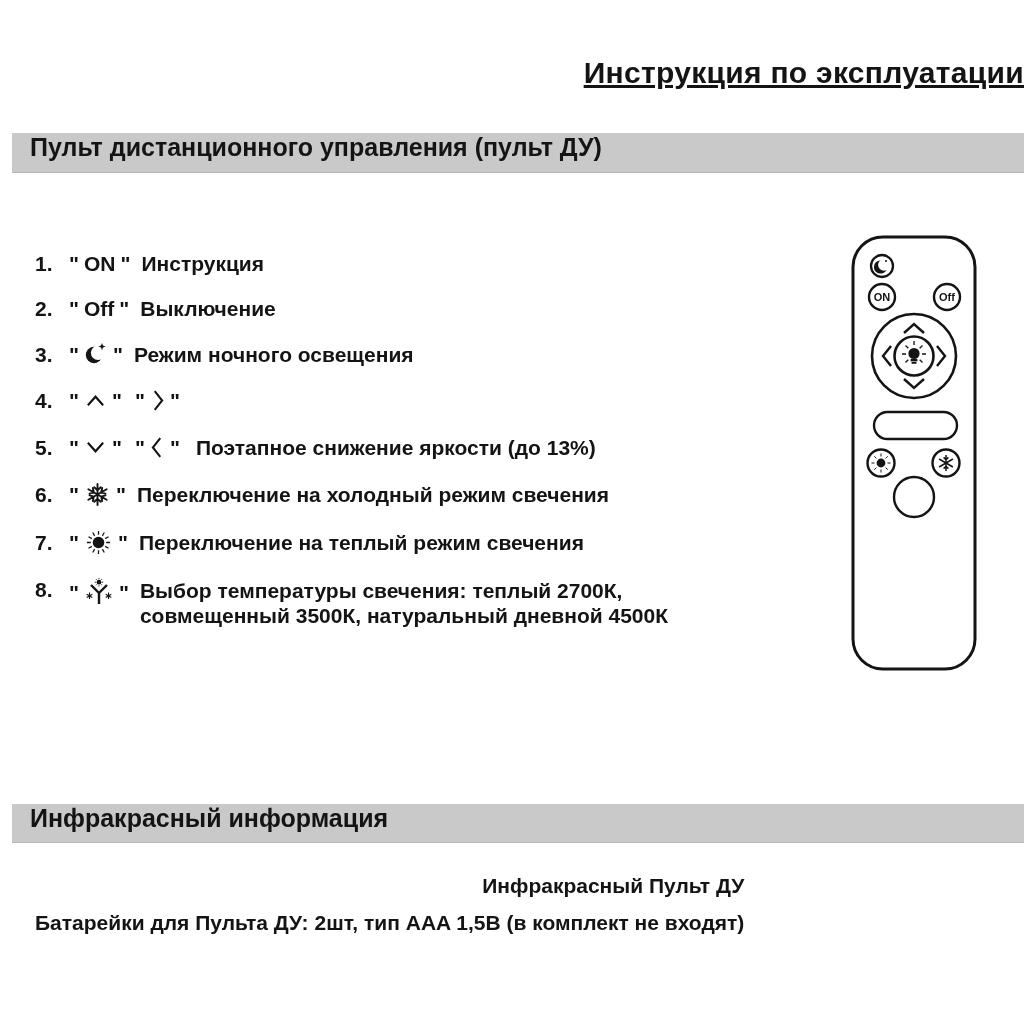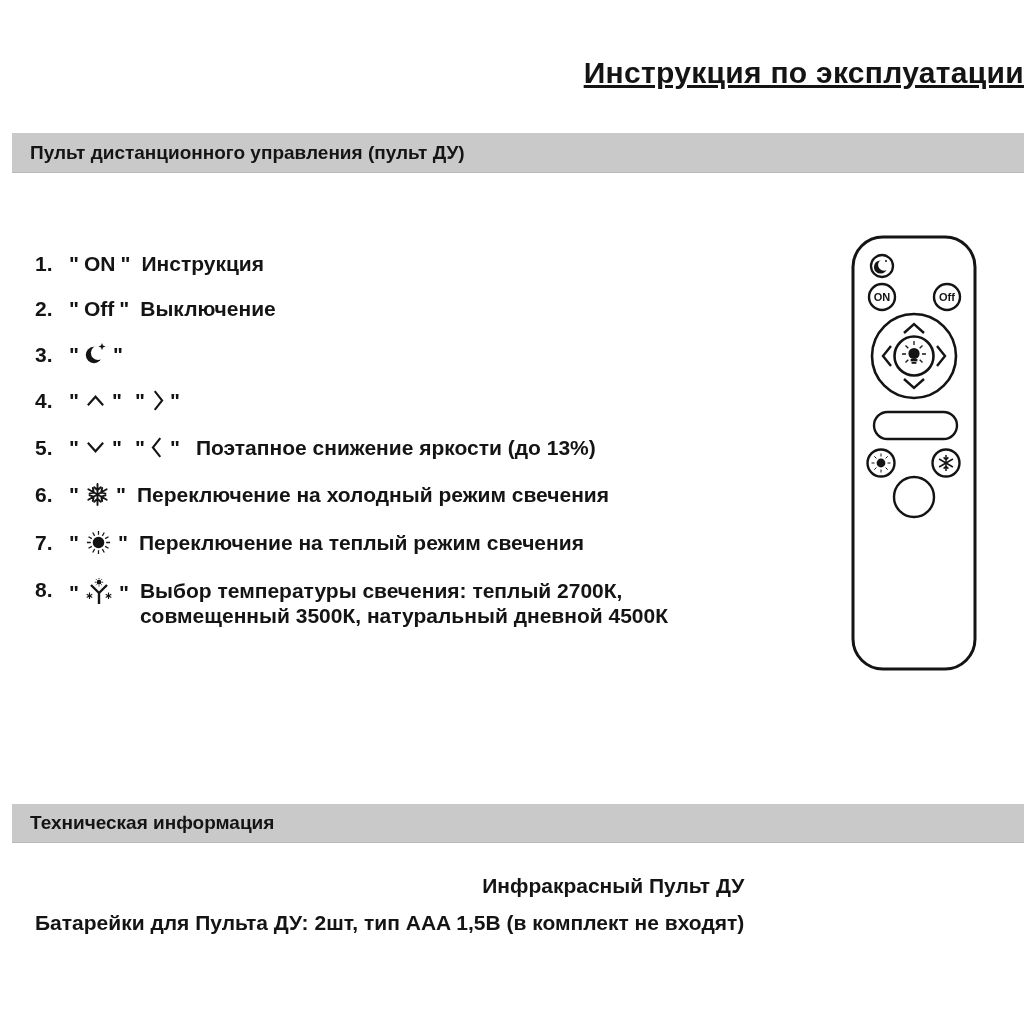--- a/index.html
+++ b/index.html
@@ -8,22 +8,22 @@
     background:#ffffff;color:#141414;
     font-family:"Liberation Sans",sans-serif;font-weight:700;
   }
   .page-title{
     position:absolute;top:56px;left:0;width:100%;
     text-align:right;font-size:30px;line-height:34px;letter-spacing:.3px;text-decoration:underline;
   }
   .bar{
     position:absolute;left:12px;right:0;height:40px;
     background:#c9c9c9;border-bottom:1px solid #b9b9b9;
-    display:flex;align-items:center;box-sizing:border-box;
-    padding-left:18px;font-size:19px;
+    display:flex;align-items:flex-start;box-sizing:border-box;
+    padding-left:18px;font-size:25px;
   }
   #bar-remote{top:133px;}
   #bar-tech{top:804px;height:39px;}
   .list{position:absolute;left:35px;top:252px;width:800px;}
   .item{
     display:flex;align-items:center;
     font-size:21px;line-height:23px;margin-bottom:22px;white-space:nowrap;
   }
   .item.two-line{align-items:flex-start;}
   .num{width:30px;flex:none;}
@@ -73,20 +73,21 @@
     <span class="num">3.</span>
     <span class="seg">
       <span class="qt">"</span>
       <svg class="ic" width="22" height="24" viewBox="0 0 22 24">
         <circle cx="9" cy="13" r="8.2" fill="#141414"></circle>
         <circle cx="13.2" cy="10.8" r="7.3" fill="#ffffff"></circle>
         <path d="M17,1 L18,3.6 L20.6,4.6 L18,5.6 L17,8.2 L16,5.6 L13.4,4.6 L16,3.6 Z" fill="#141414"></path>
       </svg>
       <span class="qt">"</span>
     </span>
+    <span class="txt">Режим ночного освещения</span>
   </div>
 
   <div class="item">
     <span class="num">4.</span>
     <span class="seg">
       <span class="qt">"</span>
       <svg class="ic" width="21" height="15" viewBox="0 0 22 14">
         <path d="M3,12 L11,3 L19,12" fill="none" stroke="#141414" stroke-width="2.2"></path>
       </svg>
       <span class="qt">"</span>
@@ -220,19 +221,19 @@
     <g stroke="#141414" stroke-width="1.5" fill="none">
       <path d="M95,220 L95,236 M92.6,222.4 L95,224.8 L97.4,222.4 M92.6,233.6 L95,231.2 L97.4,233.6"></path>
       <path d="M88.1,224 L101.9,232 M88.1,232 L101.9,224"></path>
     </g>
   </g>
 
   <circle cx="63" cy="262" r="20" fill="none" stroke="#141414" stroke-width="2.4"></circle>
 </svg>
 
 <div class="bar" id="bar-tech">
-  <span>Техническая информация</span>
+  <span>Инфракрасный информация</span>
 </div>
 
 <div class="tech">
   <div class="tline">Инфракрасный Пульт ДУ</div>
   <div class="tline">Батарейки для Пульта ДУ: 2шт, тип AAA 1,5В (в комплект не входят)</div>
 </div>
 
 </body></html>

